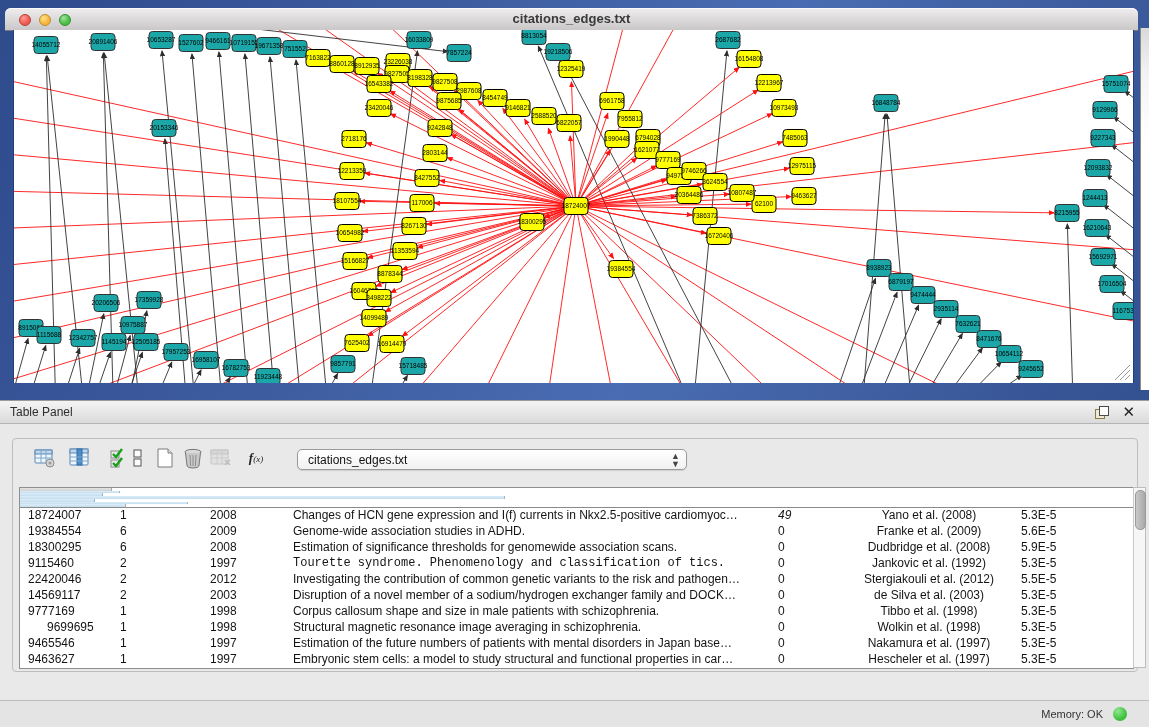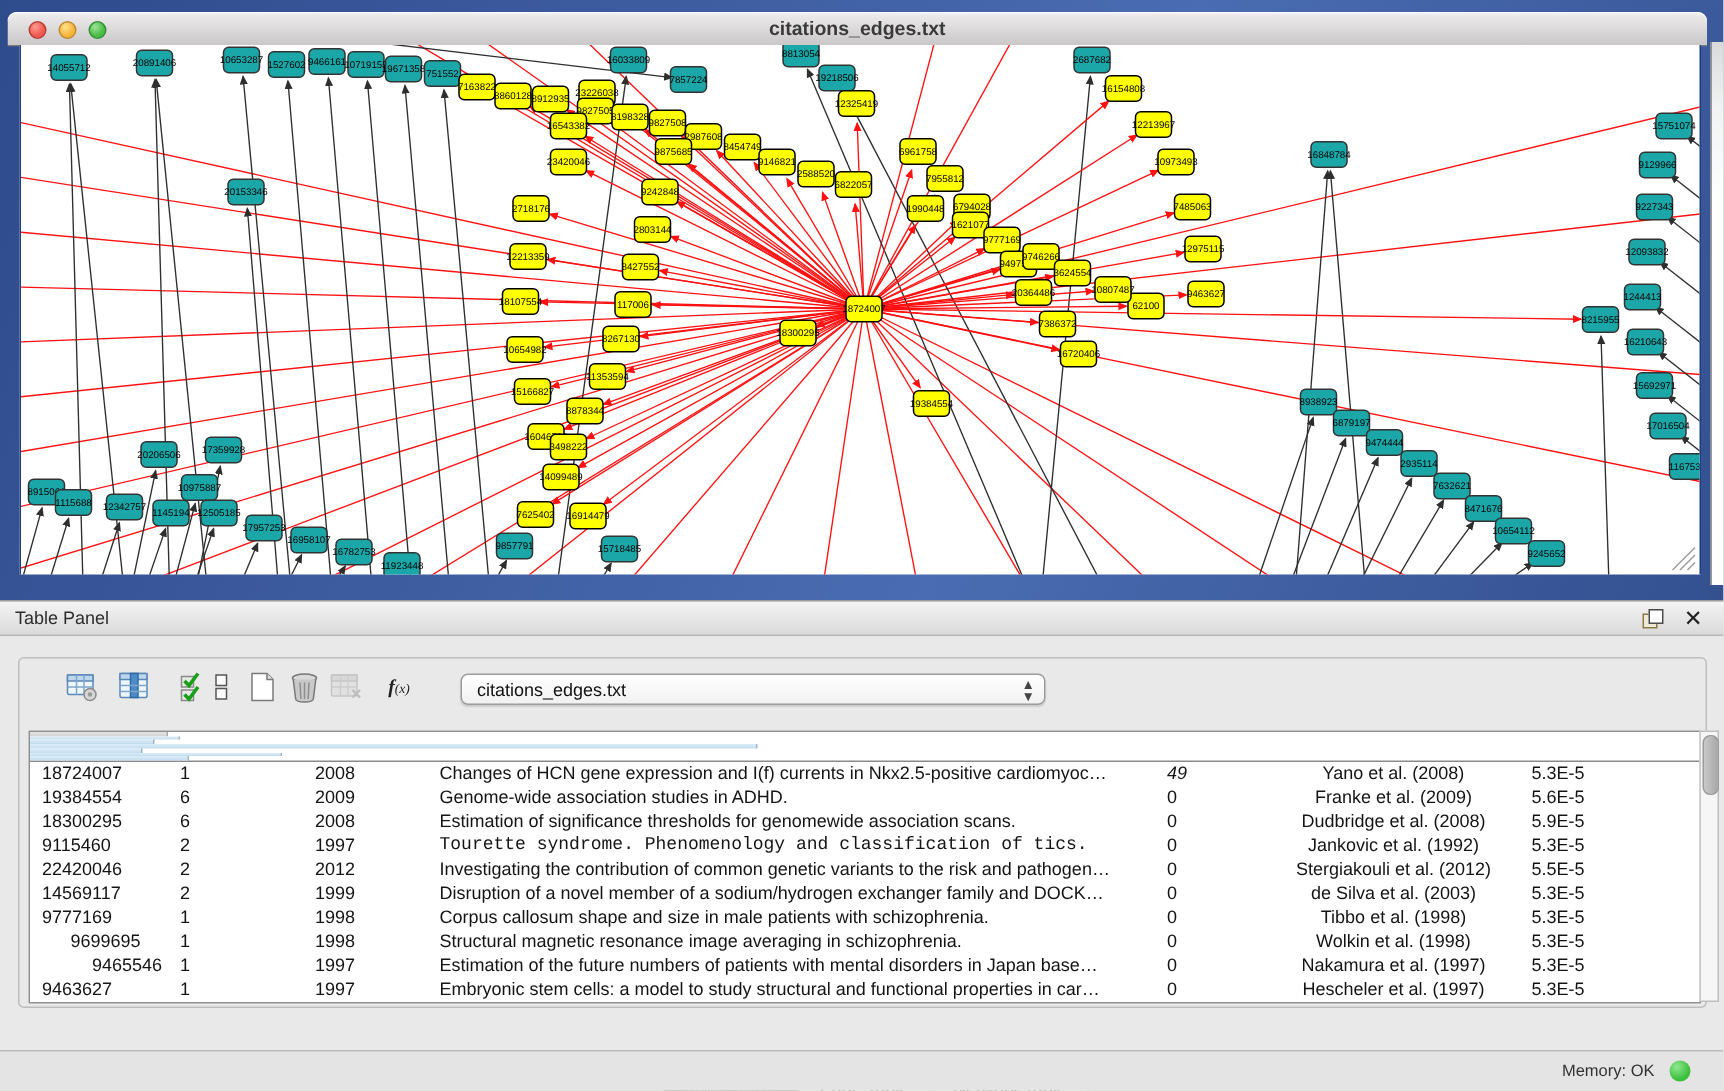--- a/index.html
+++ b/index.html
@@ -52,21 +52,21 @@
   #float-icon .back{position:absolute;left:0;bottom:0;width:8px;height:8px;border:1px solid #8a7a4a;background:#efe9d8;}
   #float-icon .front{position:absolute;right:0;top:0;width:8px;height:8px;border:1px solid #4a4a4a;background:#fdfdfd;}
   #close-icon{
     position:absolute;right:14px;top:2px;font-size:15px;font-weight:bold;color:#222;cursor:default;
   }
   #panel-container{
     position:absolute;left:12px;top:38px;width:1124px;height:232px;
     border:1px solid #bdbdbd;border-radius:4px;background:#e9e9e9;
   }
   
-  #toolbar{position:absolute;left:16px;top:8px;height:26px;width:1110px;}
+  #toolbar{position:absolute;left:6px;top:8px;height:26px;width:1110px;}
   .tbicon{position:absolute;top:0;width:24px;height:22px;text-align:center;}
   .tbicon svg{display:block;margin:0 auto;}
   #combo{
     position:absolute;left:278px;top:2px;width:390px;height:21px;
     border:1px solid #9b9b9b;border-radius:5px;
     background:linear-gradient(#ffffff,#f1f1f1);
     box-shadow:0 1px 1px rgba(0,0,0,.12);
     font-size:12px;color:#111;line-height:21px;padding-left:10px;box-sizing:border-box;
   }
   #combo .updown{
@@ -850,21 +850,21 @@
             <div class="td" style="width: 90px;">2</div>
             <div class="td" style="width: 83px;">2012</div>
             <div class="td" style="width: 485px;">Investigating the contribution of common genetic variants to the risk and pathogen…</div>
             <div class="td" style="width: 75px;">0</div>
             <div class="td center" style="width: 168px;">Stergiakouli et al. (2012)</div>
             <div class="td" style="width: 106px;">5.5E-5</div>
           </div>
           <div class="tr">
             <div class="td" style="width: 92px;">14569117</div>
             <div class="td" style="width: 90px;">2</div>
-            <div class="td" style="width: 83px;">1999</div>
+            <div class="td" style="width: 83px;">2003</div>
             <div class="td" style="width: 485px;">Disruption of a novel member of a sodium/hydrogen exchanger family and DOCK…</div>
             <div class="td" style="width: 75px;">0</div>
             <div class="td center" style="width: 168px;">de Silva et al. (2003)</div>
             <div class="td" style="width: 106px;">5.3E-5</div>
           </div>
           <div class="tr">
             <div class="td" style="width: 92px;">9777169</div>
             <div class="td" style="width: 90px;">1</div>
             <div class="td" style="width: 83px;">1998</div>
             <div class="td" style="width: 485px;">Corpus callosum shape and size in male patients with schizophrenia.</div>
@@ -875,21 +875,21 @@
           <div class="tr">
             <div class="td" style="width: 92px; padding-left: 27px;">9699695</div>
             <div class="td" style="width: 90px;">1</div>
             <div class="td" style="width: 83px;">1998</div>
             <div class="td" style="width: 485px;">Structural magnetic resonance image averaging in schizophrenia.</div>
             <div class="td" style="width: 75px;">0</div>
             <div class="td center" style="width: 168px;">Wolkin et al. (1998)</div>
             <div class="td" style="width: 106px;">5.3E-5</div>
           </div>
           <div class="tr">
-            <div class="td" style="width: 92px; text-align: right;">9465546</div>
+            <div class="td" style="width: 92px;">9465546</div>
             <div class="td" style="width: 90px;">1</div>
             <div class="td" style="width: 83px;">1997</div>
             <div class="td" style="width: 485px;">Estimation of the future numbers of patients with mental disorders in Japan base…</div>
             <div class="td" style="width: 75px;">0</div>
             <div class="td center" style="width: 168px;">Nakamura et al. (1997)</div>
             <div class="td" style="width: 106px;">5.3E-5</div>
           </div>
           <div class="tr">
             <div class="td" style="width: 92px;">9463627</div>
             <div class="td" style="width: 90px;">1</div>

